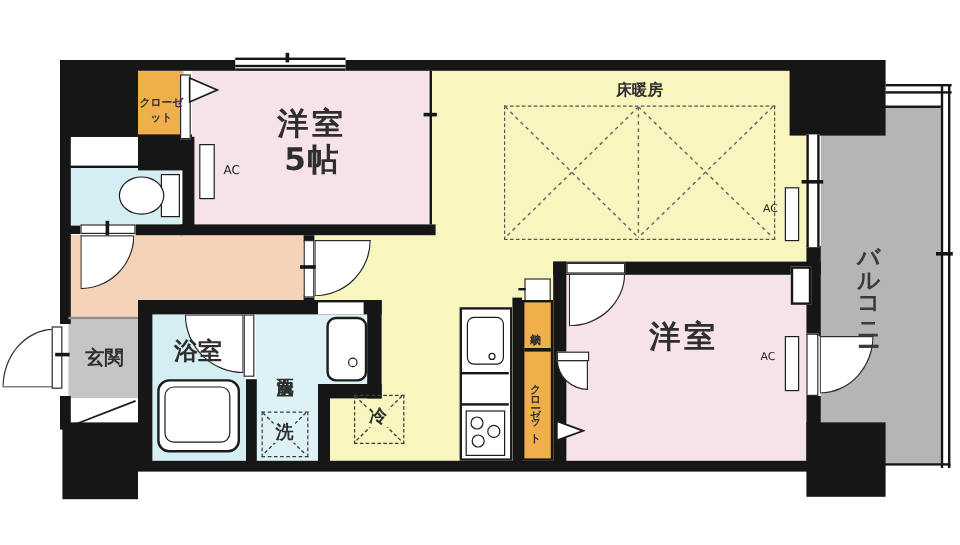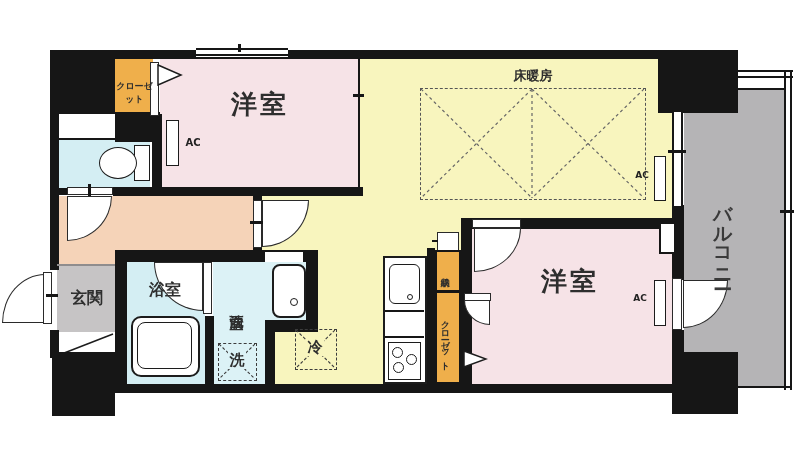--- a/index.html
+++ b/index.html
@@ -12,21 +12,21 @@
   .wh{background:#ffffff;}
   .leaf{position:absolute;background:#fff;border:1.5px solid #2a2a2a;box-sizing:border-box;}
   .disc{position:absolute;background:#fff;border:1.5px solid #2a2a2a;box-sizing:border-box;}
   .disc.br{border-radius:0 0 100% 0;}
   .disc.bl{border-radius:0 0 0 100%;}
   .disc.tl{border-radius:100% 0 0 0;}
   .fix{position:absolute;background:#fff;border:2px solid #1c1c1c;box-sizing:border-box;}
   .dashedbox{position:absolute;border:1.6px dashed #3c3c3c;box-sizing:border-box;}
   .lbl{position:absolute;color:#2e2e2e;font-weight:600;text-align:center;line-height:1.15;}
   .vert{writing-mode:vertical-rl;text-orientation:upright;}
-  .small{font-size:10px;font-weight:700;color:#222;}
+  .small{font-size:10px;font-weight:400;color:#222;}
   svg{display:block;}
 </style>
 </head>
 <body>
 
 <div id="canvas">
 
   <div class="floor" style="left:359px;top:59px;width:313px;height:159px;background:#F8F5BE;"></div>
   <div class="floor" style="left:262px;top:196px;width:199px;height:189px;background:#F8F5BE;"></div>
   <div class="floor" style="left:160px;top:59px;width:199px;height:129px;background:#F6E3E7;"></div>
@@ -188,27 +188,28 @@
   <div class="a thin" style="left:684px;top:88px;width:100px;height:2px;"></div>
   <div class="a thin" style="left:738px;top:70px;width:55px;height:2px;"></div>
   <div class="a thin" style="left:738px;top:76px;width:55px;height:2px;"></div>
   <div class="a thin" style="left:784px;top:70px;width:2px;height:320px;"></div>
   <div class="a thin" style="left:790px;top:70px;width:2px;height:320px;"></div>
   <div class="a thin" style="left:684px;top:386px;width:108px;height:2px;"></div>
   <div class="a thin" style="left:780px;top:210px;width:14px;height:3px;"></div>
 
   <div class="lbl" style="left:185px;top:90px;width:150px;font-size:26px;letter-spacing:3px;">
     <div>洋室</div>
+    <div style="letter-spacing:1px;">5帖</div>
   </div>
   <div class="lbl" style="left:453px;top:110px;width:155px;">
   </div>
   <div class="lbl" style="left:495px;top:267px;width:150px;font-size:26px;letter-spacing:3px;">
     <div>洋室</div>
   </div>
   <div class="lbl" style="left:61px;top:289px;width:52px;font-size:16px;">玄関</div>
-  <div class="lbl" style="left:136px;top:281px;width:58px;font-size:16px;">浴室</div>
+  <div class="lbl" style="left:136px;top:281px;width:58px;font-size:20px;">浴室</div>
   <div class="lbl vert" style="left:229px;top:266px;height:76px;font-size:14px;">洗面室</div>
   <div class="lbl vert" style="left:712px;top:160px;height:150px;font-size:19px;color:#3a3a3a;">バルコニー</div>
   <div class="lbl" style="left:116px;top:80px;width:37px;font-size:9px;line-height:1.4;">クローゼット</div>
   <div class="lbl vert" style="left:440px;top:256px;height:30px;font-size:9px;">収納</div>
   <div class="lbl vert" style="left:440px;top:298px;height:84px;font-size:9px;">クローゼット</div>
 
 </div>
 
 </body></html>

